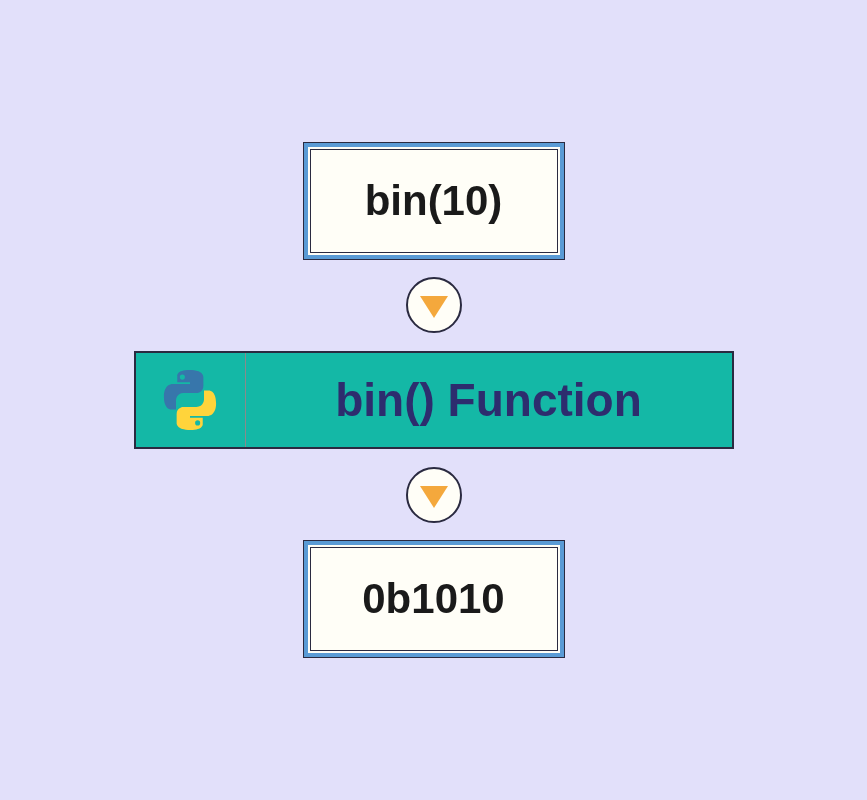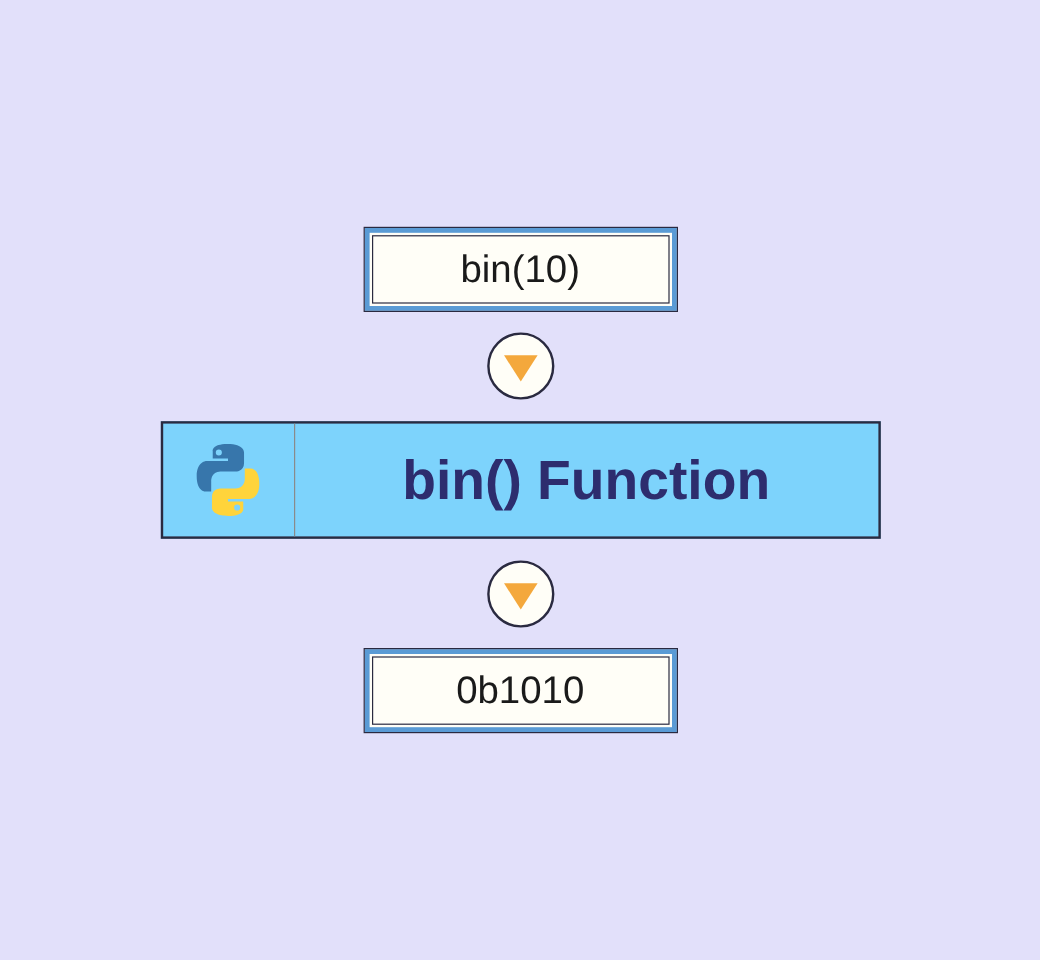--- a/index.html
+++ b/index.html
@@ -11,26 +11,27 @@
   display: flex;
   flex-direction: column;
   align-items: center;
   justify-content: center;
   gap: 18px;
 }
 .io-box {
   background: #fffef7;
   border: 4px solid #5a9bd5;
   outline: 1px solid #2a2a40;
-  padding: 12px 40px;
-  font-size: 32px;
+  padding: 30px 40px;
+  font-size: 42px;
   color: #1a1a1a;
   min-width: 260px;
   text-align: center;
   position: relative;
+  font-weight: bold;
 }
 .io-box::before {
   content: '';
   position: absolute;
   inset: 2px;
   border: 1px solid #2a2a40;
   pointer-events: none;
 }
 .arrow-circle {
   width: 56px;
@@ -59,21 +60,21 @@
   width: 0;
   height: 0;
   border-left: 16px solid transparent;
   border-right: 16px solid transparent;
   border-top: 25px solid #2a2a40;
   z-index: -1;
 }
 .func-box {
   display: flex;
   align-items: stretch;
-  background: #7dd3fc;
+  background: #14b8a6;
   border: 2px solid #2a2a40;
   min-width: 600px;
 }
 .logo-section {
   width: 110px;
   border-right: 1px solid #8a8a8a;
   display: flex;
   align-items: center;
   justify-content: center;
   padding: 12px;

